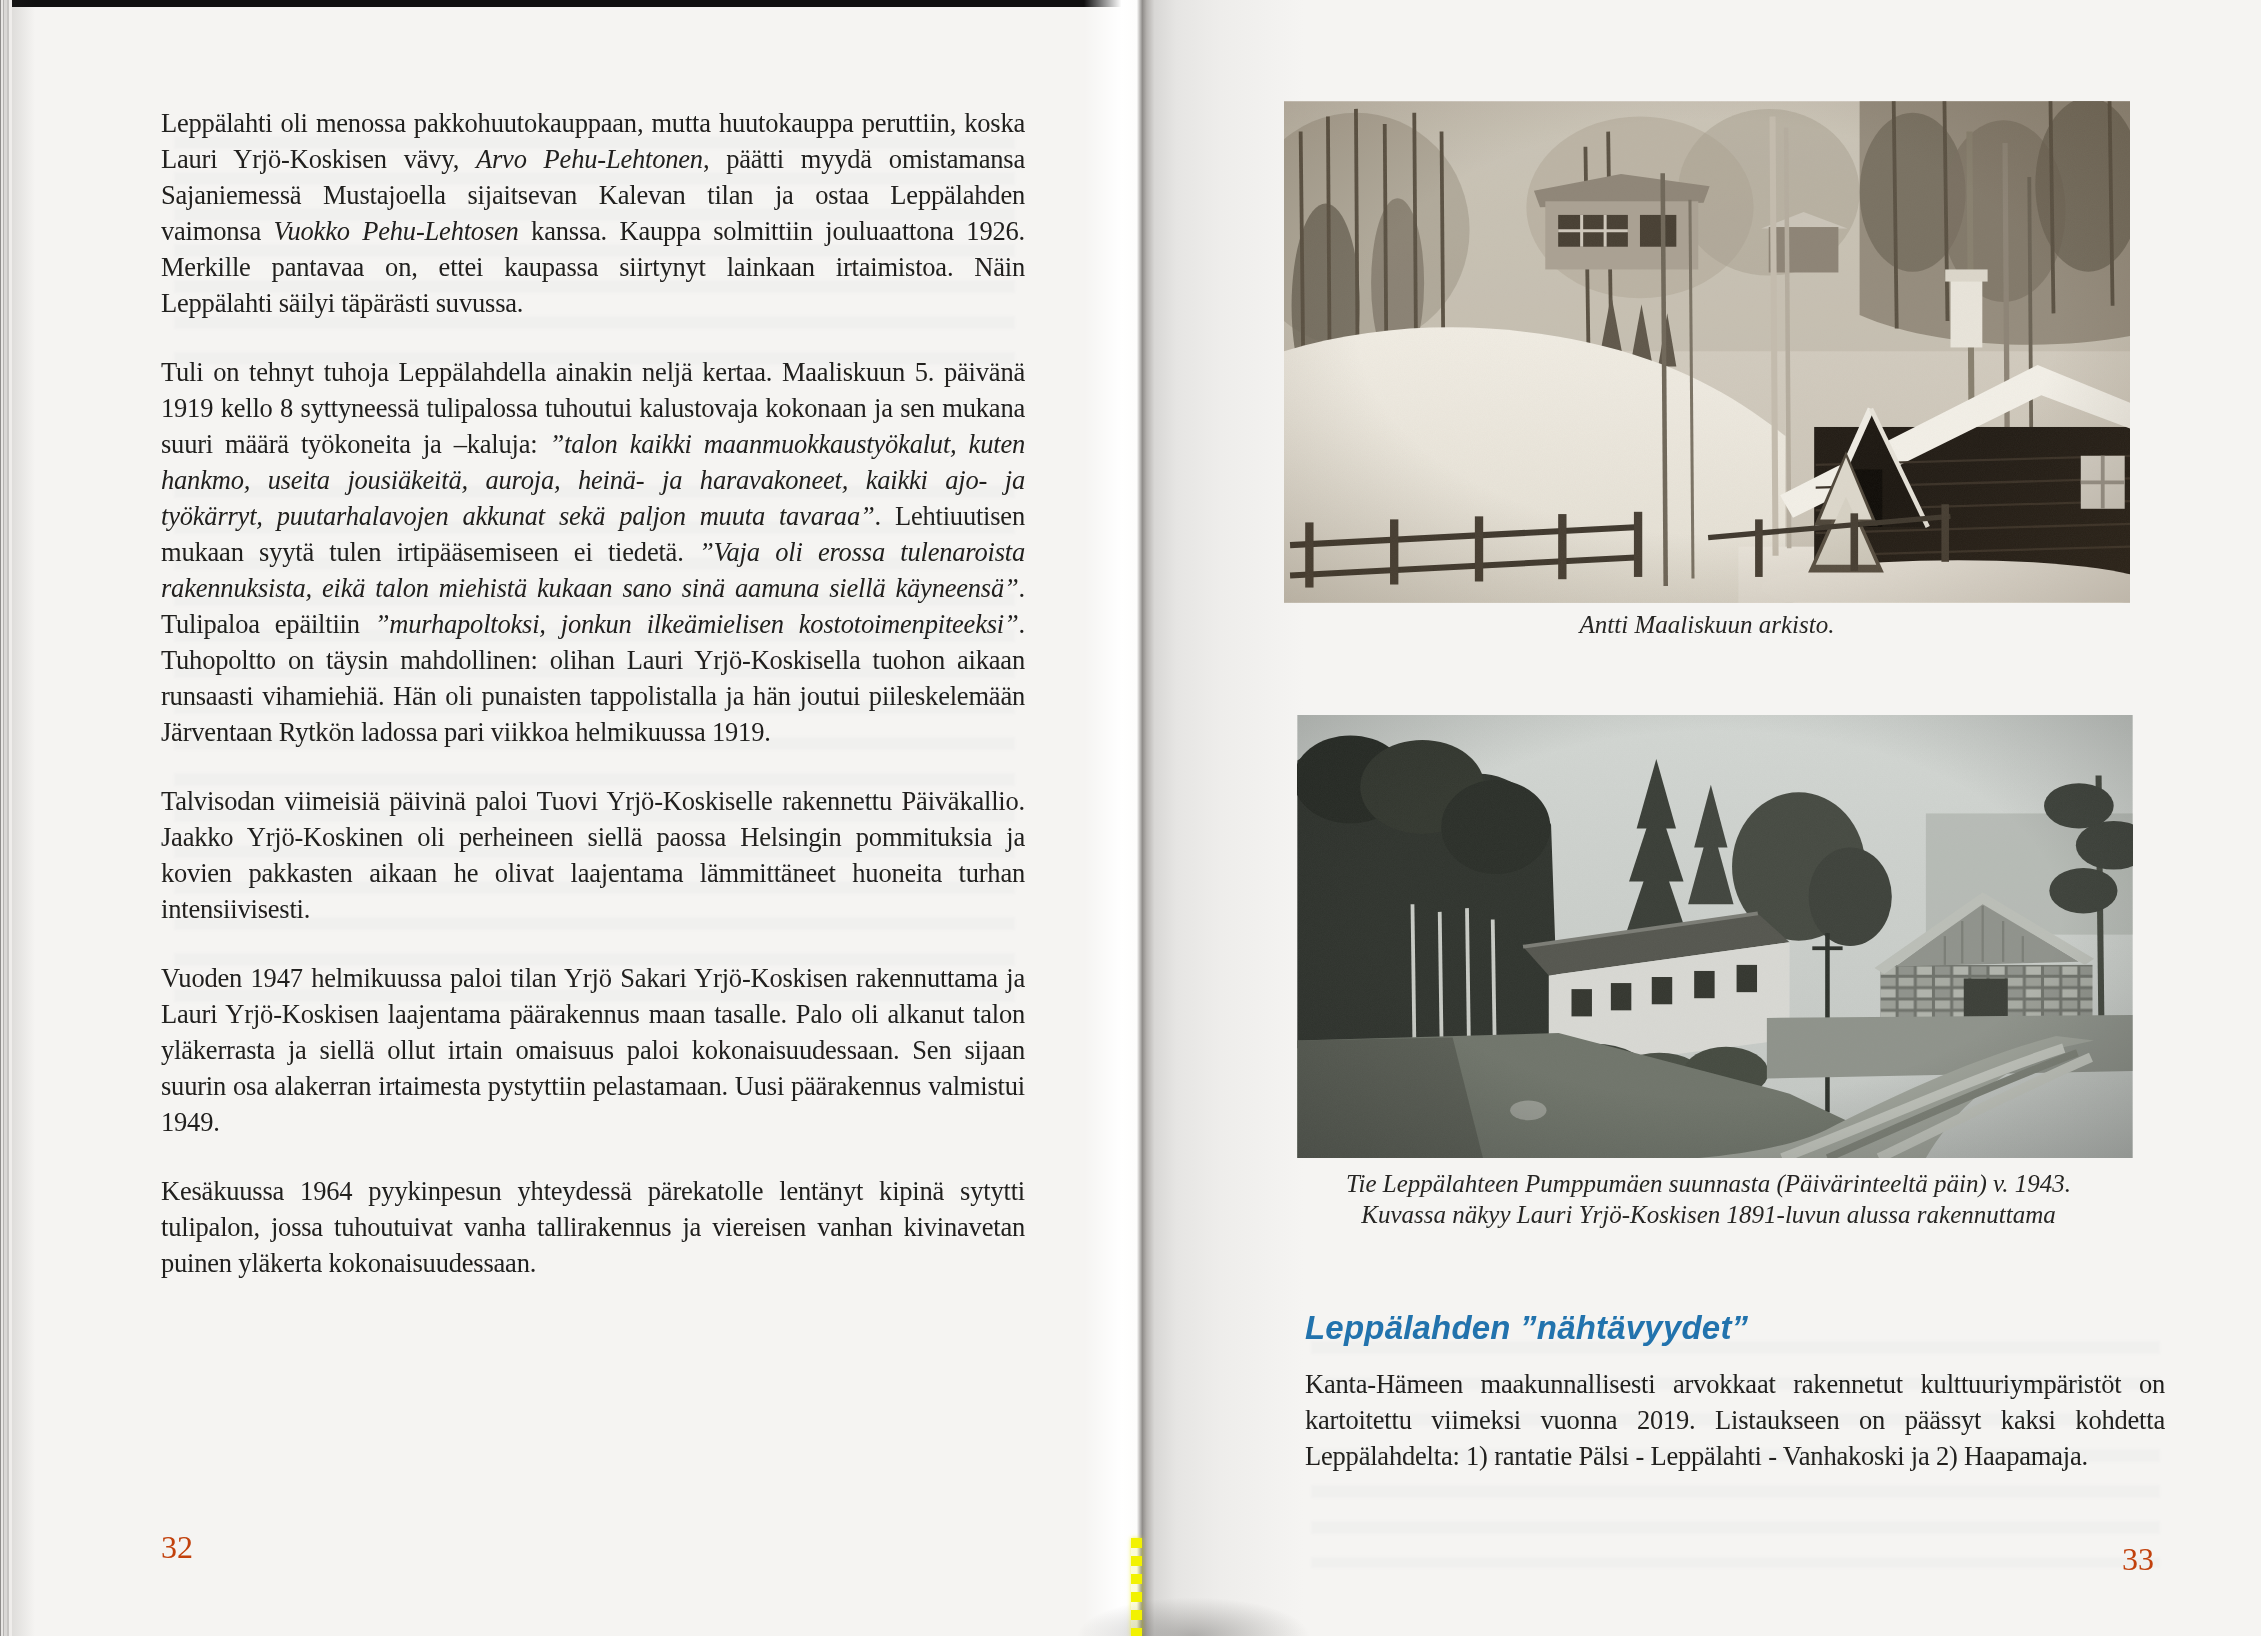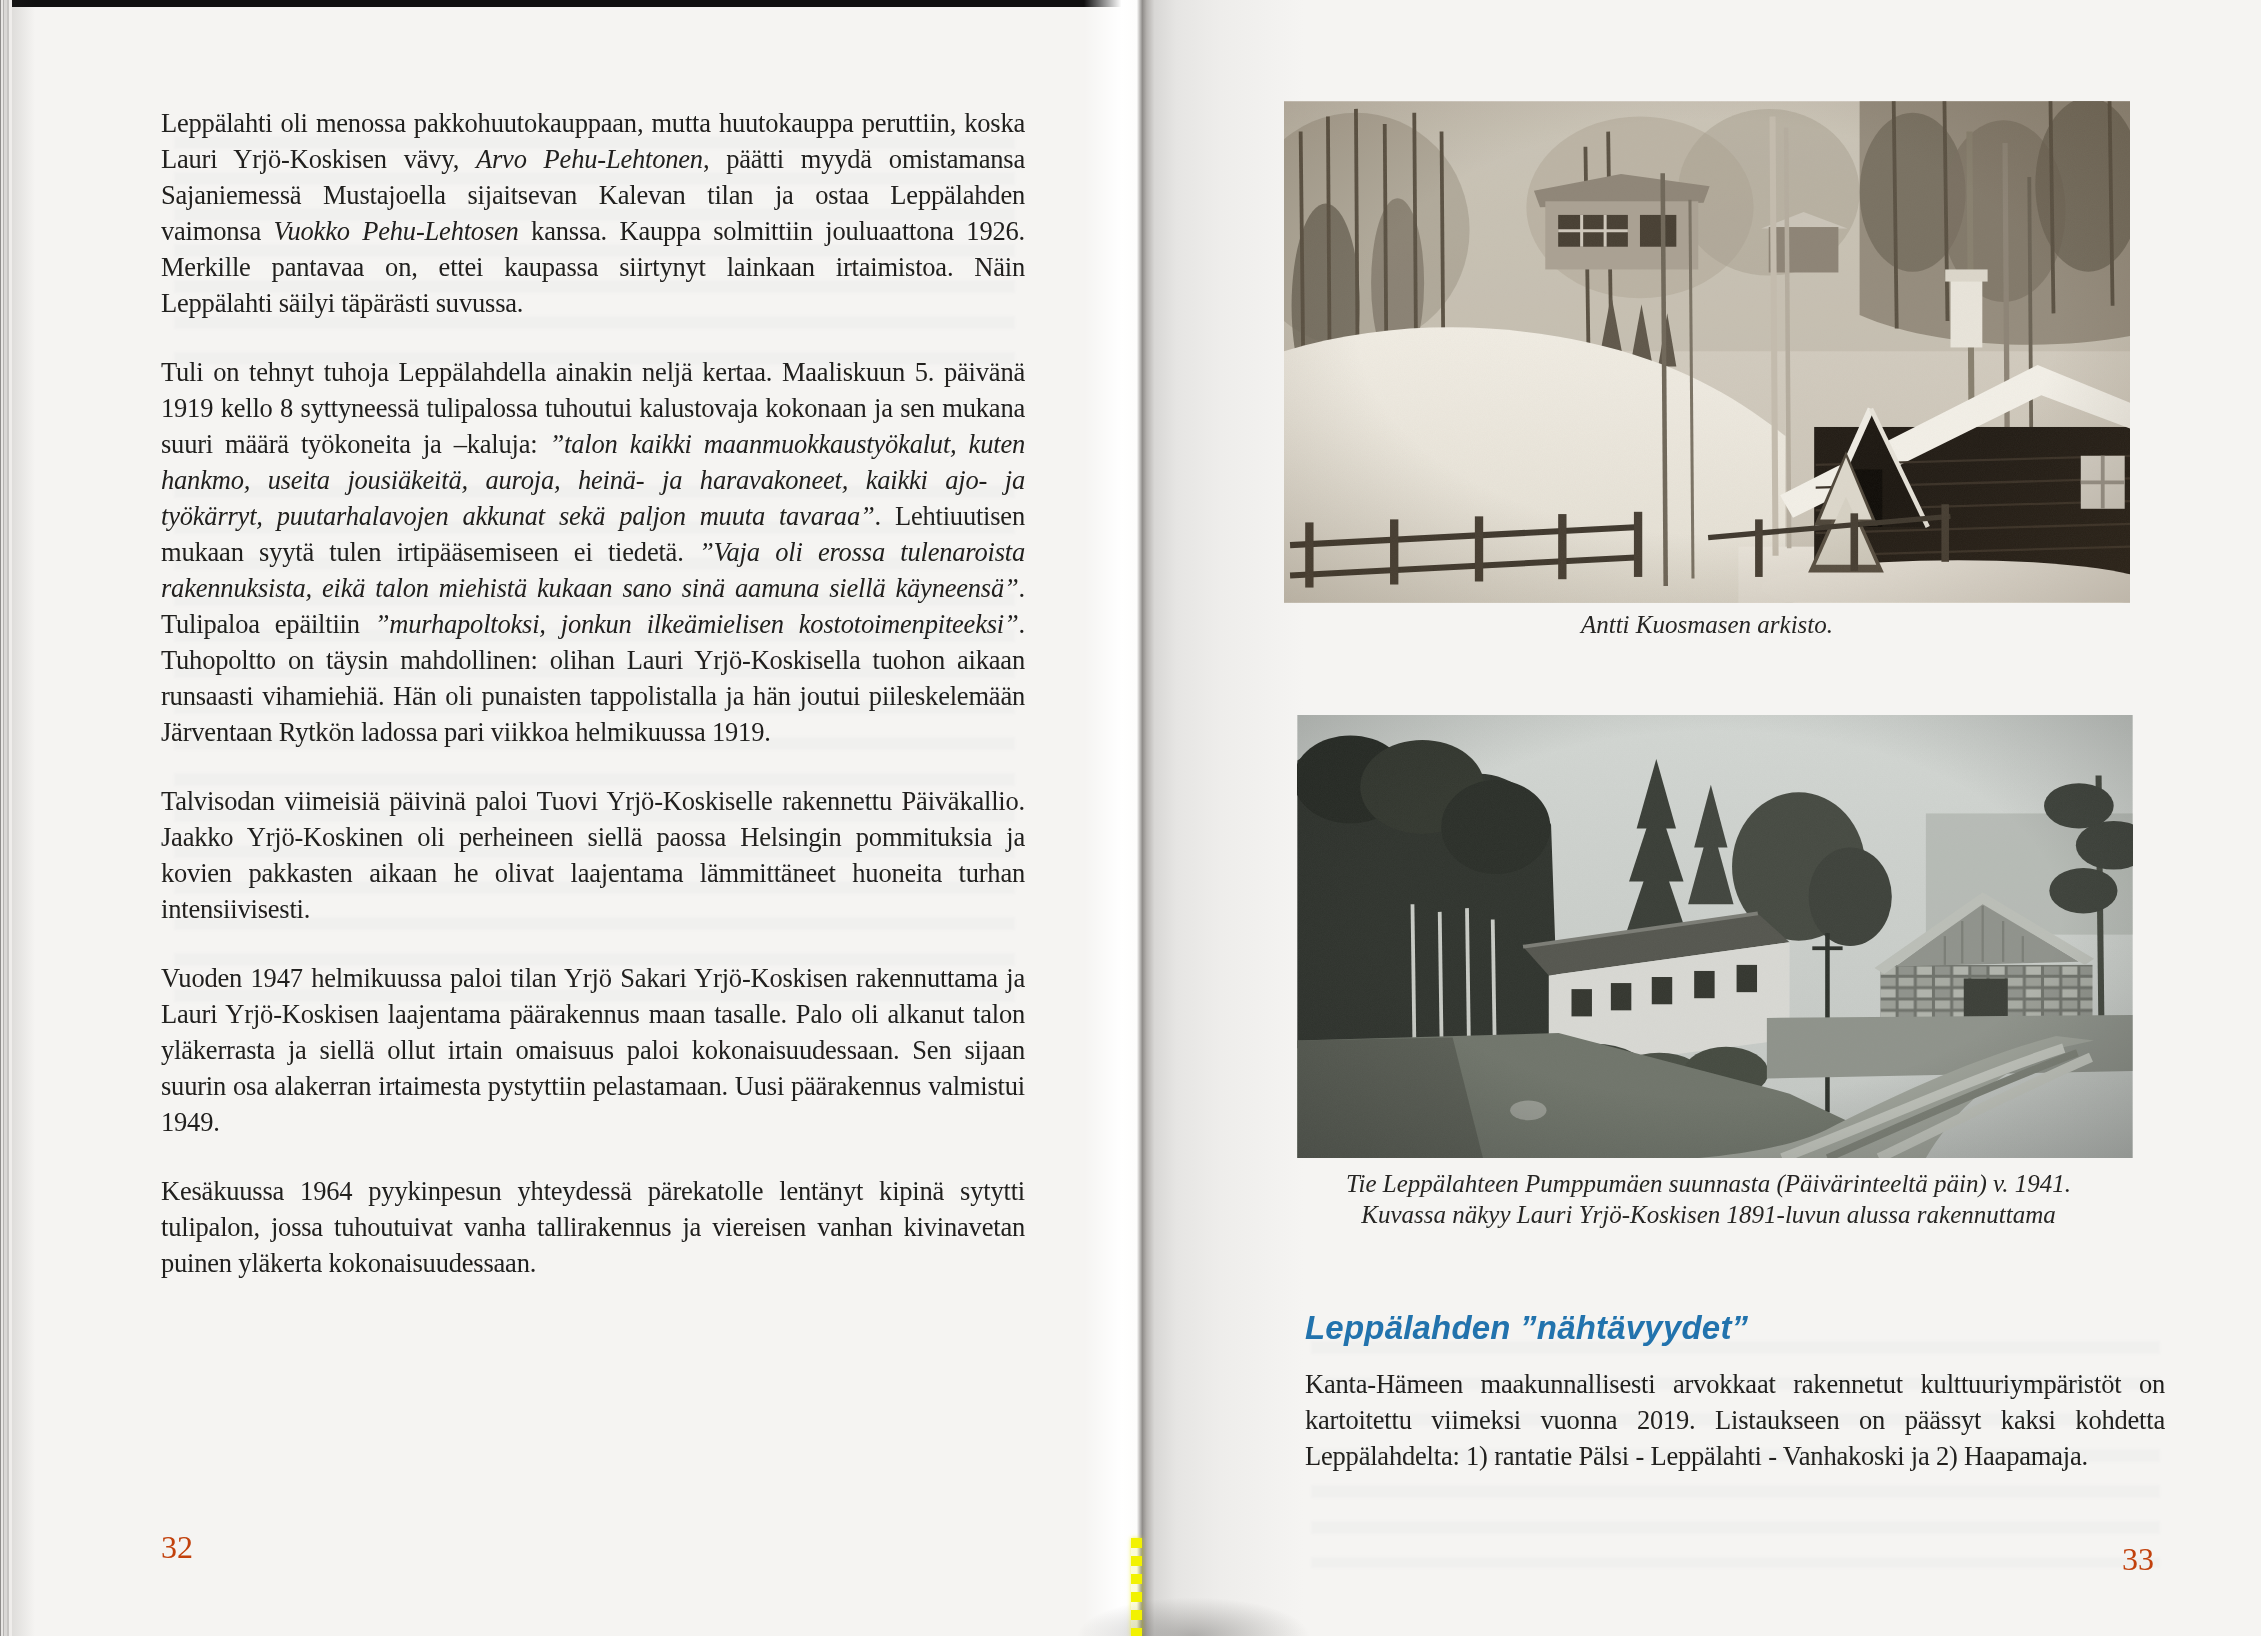--- a/index.html
+++ b/index.html
@@ -178,21 +178,21 @@
           <rect x="622" y="552" width="10" height="76"></rect>
         <rect x="748" y="544" width="10" height="76"></rect>
           <rect x="868" y="532" width="10" height="76"></rect>
       </g>
     </g>
     <rect width="1117" height="662" fill="url(#p1vig)"></rect>
     <rect width="1117" height="662" filter="url(#grain1)" opacity=".5"></rect>
   </svg>
 
   <div class="caption" style="left:1284px;top:609px;width:846px;">
-    <div>Antti Kuosmasen arkisto.</div>
+    <div>Antti Maaliskuun arkisto.</div>
   </div>
 
   <svg class="photo" style="left:1297px;top:715px;" width="836" height="443" viewBox="0 0 1103 585" role="img">
     <defs>
       <linearGradient id="p2sky" x1="0" y1="0" x2="0" y2="1">
         <stop offset="0" stop-color="#d3d7d3"></stop>
           <stop offset="1" stop-color="#c3c7c3"></stop>
       </linearGradient>
       <radialGradient id="p2vig" cx="50%" cy="45%" r="75%">
         <stop offset="55%" stop-color="rgba(30,32,30,0)"></stop>
@@ -276,21 +276,21 @@
       <path d="M640,585 C760,540 884,482 1012,440" stroke="#c4c7bf" stroke-width="13" fill="none"></path>
       <path d="M768,585 C862,540 952,494 1048,452" stroke="#c4c7bf" stroke-width="13" fill="none"></path>
       <path d="M700,585 C808,538 918,488 1030,446" stroke="#7e8278" stroke-width="10" fill="none"></path>
       <ellipse cx="305" cy="522" rx="24" ry="13" fill="#9b9e96"></ellipse>
     </g>
     <rect width="1103" height="585" fill="url(#p2vig)"></rect>
     <rect width="1103" height="585" filter="url(#grain2)" opacity=".5"></rect>
   </svg>
 
   <div class="caption" style="left:1284px;top:1168px;width:849px;">
-    <div>Tie Leppälahteen Pumppumäen suunnasta (Päivärinteeltä päin) v. 1941.</div>
+    <div>Tie Leppälahteen Pumppumäen suunnasta (Päivärinteeltä päin) v. 1943.</div>
     <div>Kuvassa näkyy Lauri Yrjö-Koskisen 1891-luvun alussa rakennuttama</div>
   </div>
 
   <h2 class="section-heading" style="left:1305px;top:1309px;margin:0;">Leppälahden ”nähtävyydet”</h2>
 
   <div class="body-col" style="left:1305px;top:1366px;width:860px;">
     <p><span>Kanta-Hämeen maakunnallisesti arvokkaat rakennetut kulttuuriympäristöt on kartoitettu viimeksi vuonna 2019. Listaukseen on päässyt kaksi kohdetta Leppälahdelta: 1) rantatie Pälsi - Leppälahti - Vanhakoski ja 2) Haapamaja.</span></p>
   </div>
 
   <div class="pagenum" style="left:2122px;top:1541px;">33</div>

